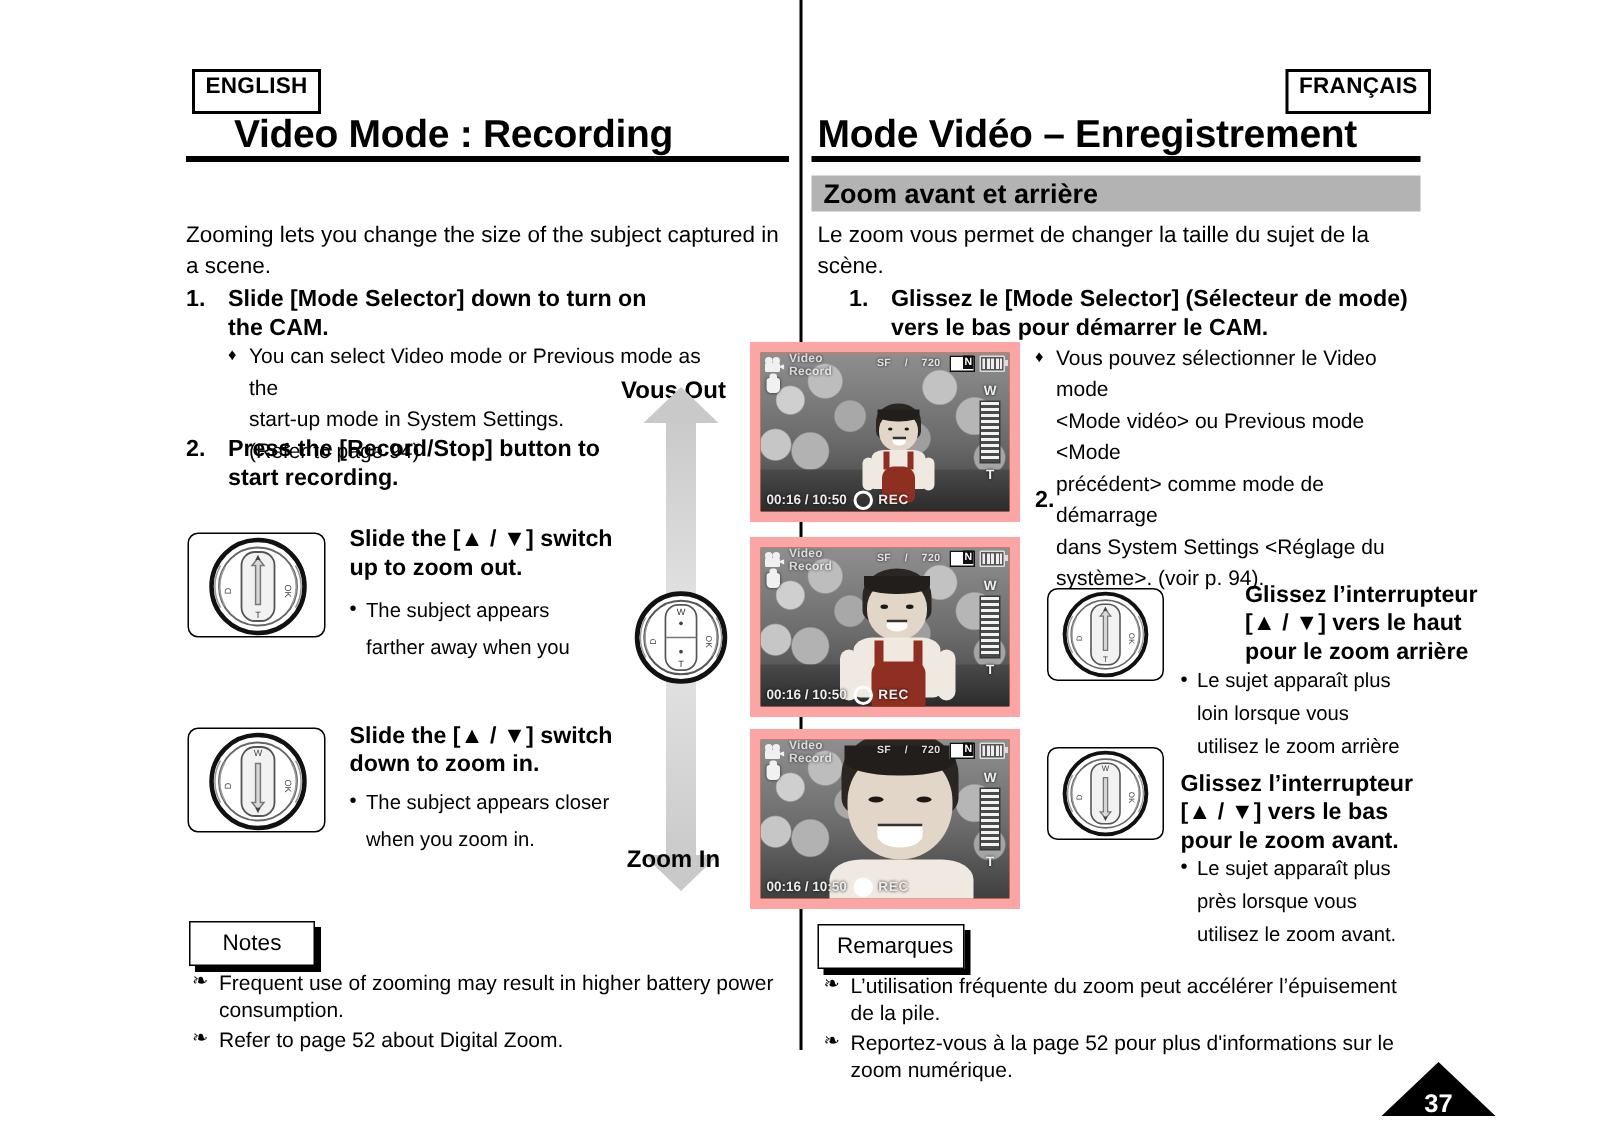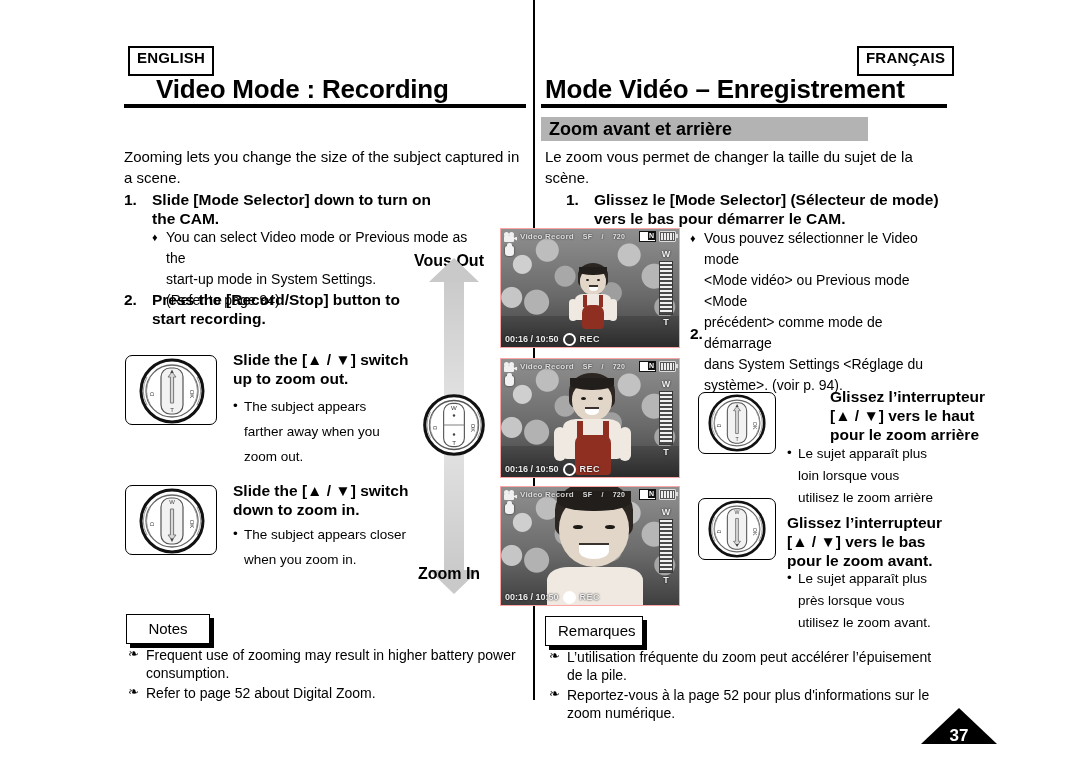--- a/index.html
+++ b/index.html
@@ -42,21 +42,21 @@
   .rule.en{left:124px;width:402px;}
   .rule.fr{left:541px;width:406px;}
 
   
   .sec-bar{
     position:absolute;top:117px;height:24px;background:#b3b3b3;
     font-weight:bold;font-size:18px;line-height:24px;
     padding-left:8px;box-sizing:border-box;white-space:nowrap;
   }
   .sec-bar.en{left:124px;width:402px;}
-  .sec-bar.fr{left:541px;width:327px;}
+  .sec-bar.fr{left:541px;width:406px;}
 
   
   .intro{
     position:absolute;top:146px;font-size:15px;line-height:21px;
   }
   .intro.en{left:124px;width:400px;}
   .intro.fr{left:545px;width:400px;}
 
   
   .step{position:absolute;font-weight:bold;font-size:15.5px;line-height:19px;}
@@ -105,21 +105,21 @@
     border-bottom:36px solid #000;
   }
   .pagenum-txt{
     position:absolute;color:#fff;font-weight:bold;font-size:17px;
     text-align:center;width:76px;
   }
 
   
   .lcd{
     position:absolute;width:180px;height:120px;
-    background:#c2410c;overflow:hidden;border:1px solid #fca5a5;
+    background:#c2410c;overflow:hidden;border:7px solid #fca5a5;
     box-sizing:border-box;
   }
   .lcd .scene{position:absolute;inset:0;}
   
   .lcd .foliage{
     position:absolute;inset:0;
     background:
       radial-gradient(circle at 12% 30%, #cfcfcf 0 9px, transparent 10px),
       radial-gradient(circle at 26% 18%, #bdbdbd 0 11px, transparent 12px),
       radial-gradient(circle at 6% 58%, #c6c6c6 0 10px, transparent 11px),
@@ -307,21 +307,20 @@
       </svg>
     </div>
   </div>
   <div class="instr" style="left:233px;top:350px;width:190px;">Slide the [▲ / ▼] switch up to zoom out.</div>
   <div class="subnote" style="left:233px;top:394px;width:210px;">
     <span class="b">
       <span class="dot">•</span>
       <span>The subject appears</span>
     </span>
     <span class="ind">farther away when you</span>
-    <span class="ind">zoom out.</span>
   </div>
 
   <div class="switchbox" style="left:125px;top:485px;">
     <div class="joy" style="left:11px;top:2px;">
       <svg width="70" height="66" viewBox="0 0 70 66">
         <circle cx="35" cy="33" r="31" fill="#fff" stroke="#111" stroke-width="3"></circle>
         <circle cx="35" cy="33" r="26" fill="#fff" stroke="#666" stroke-width="1.3"></circle>
         <path d="M13 20 A26 26 0 0 0 13 46" fill="none" stroke="#999" stroke-width="1"></path>
         <path d="M10 19 A28 28 0 0 0 10 47" fill="none" stroke="#999" stroke-width="1"></path>
         <path d="M57 20 A26 26 0 0 1 57 46" fill="none" stroke="#999" stroke-width="1"></path>

